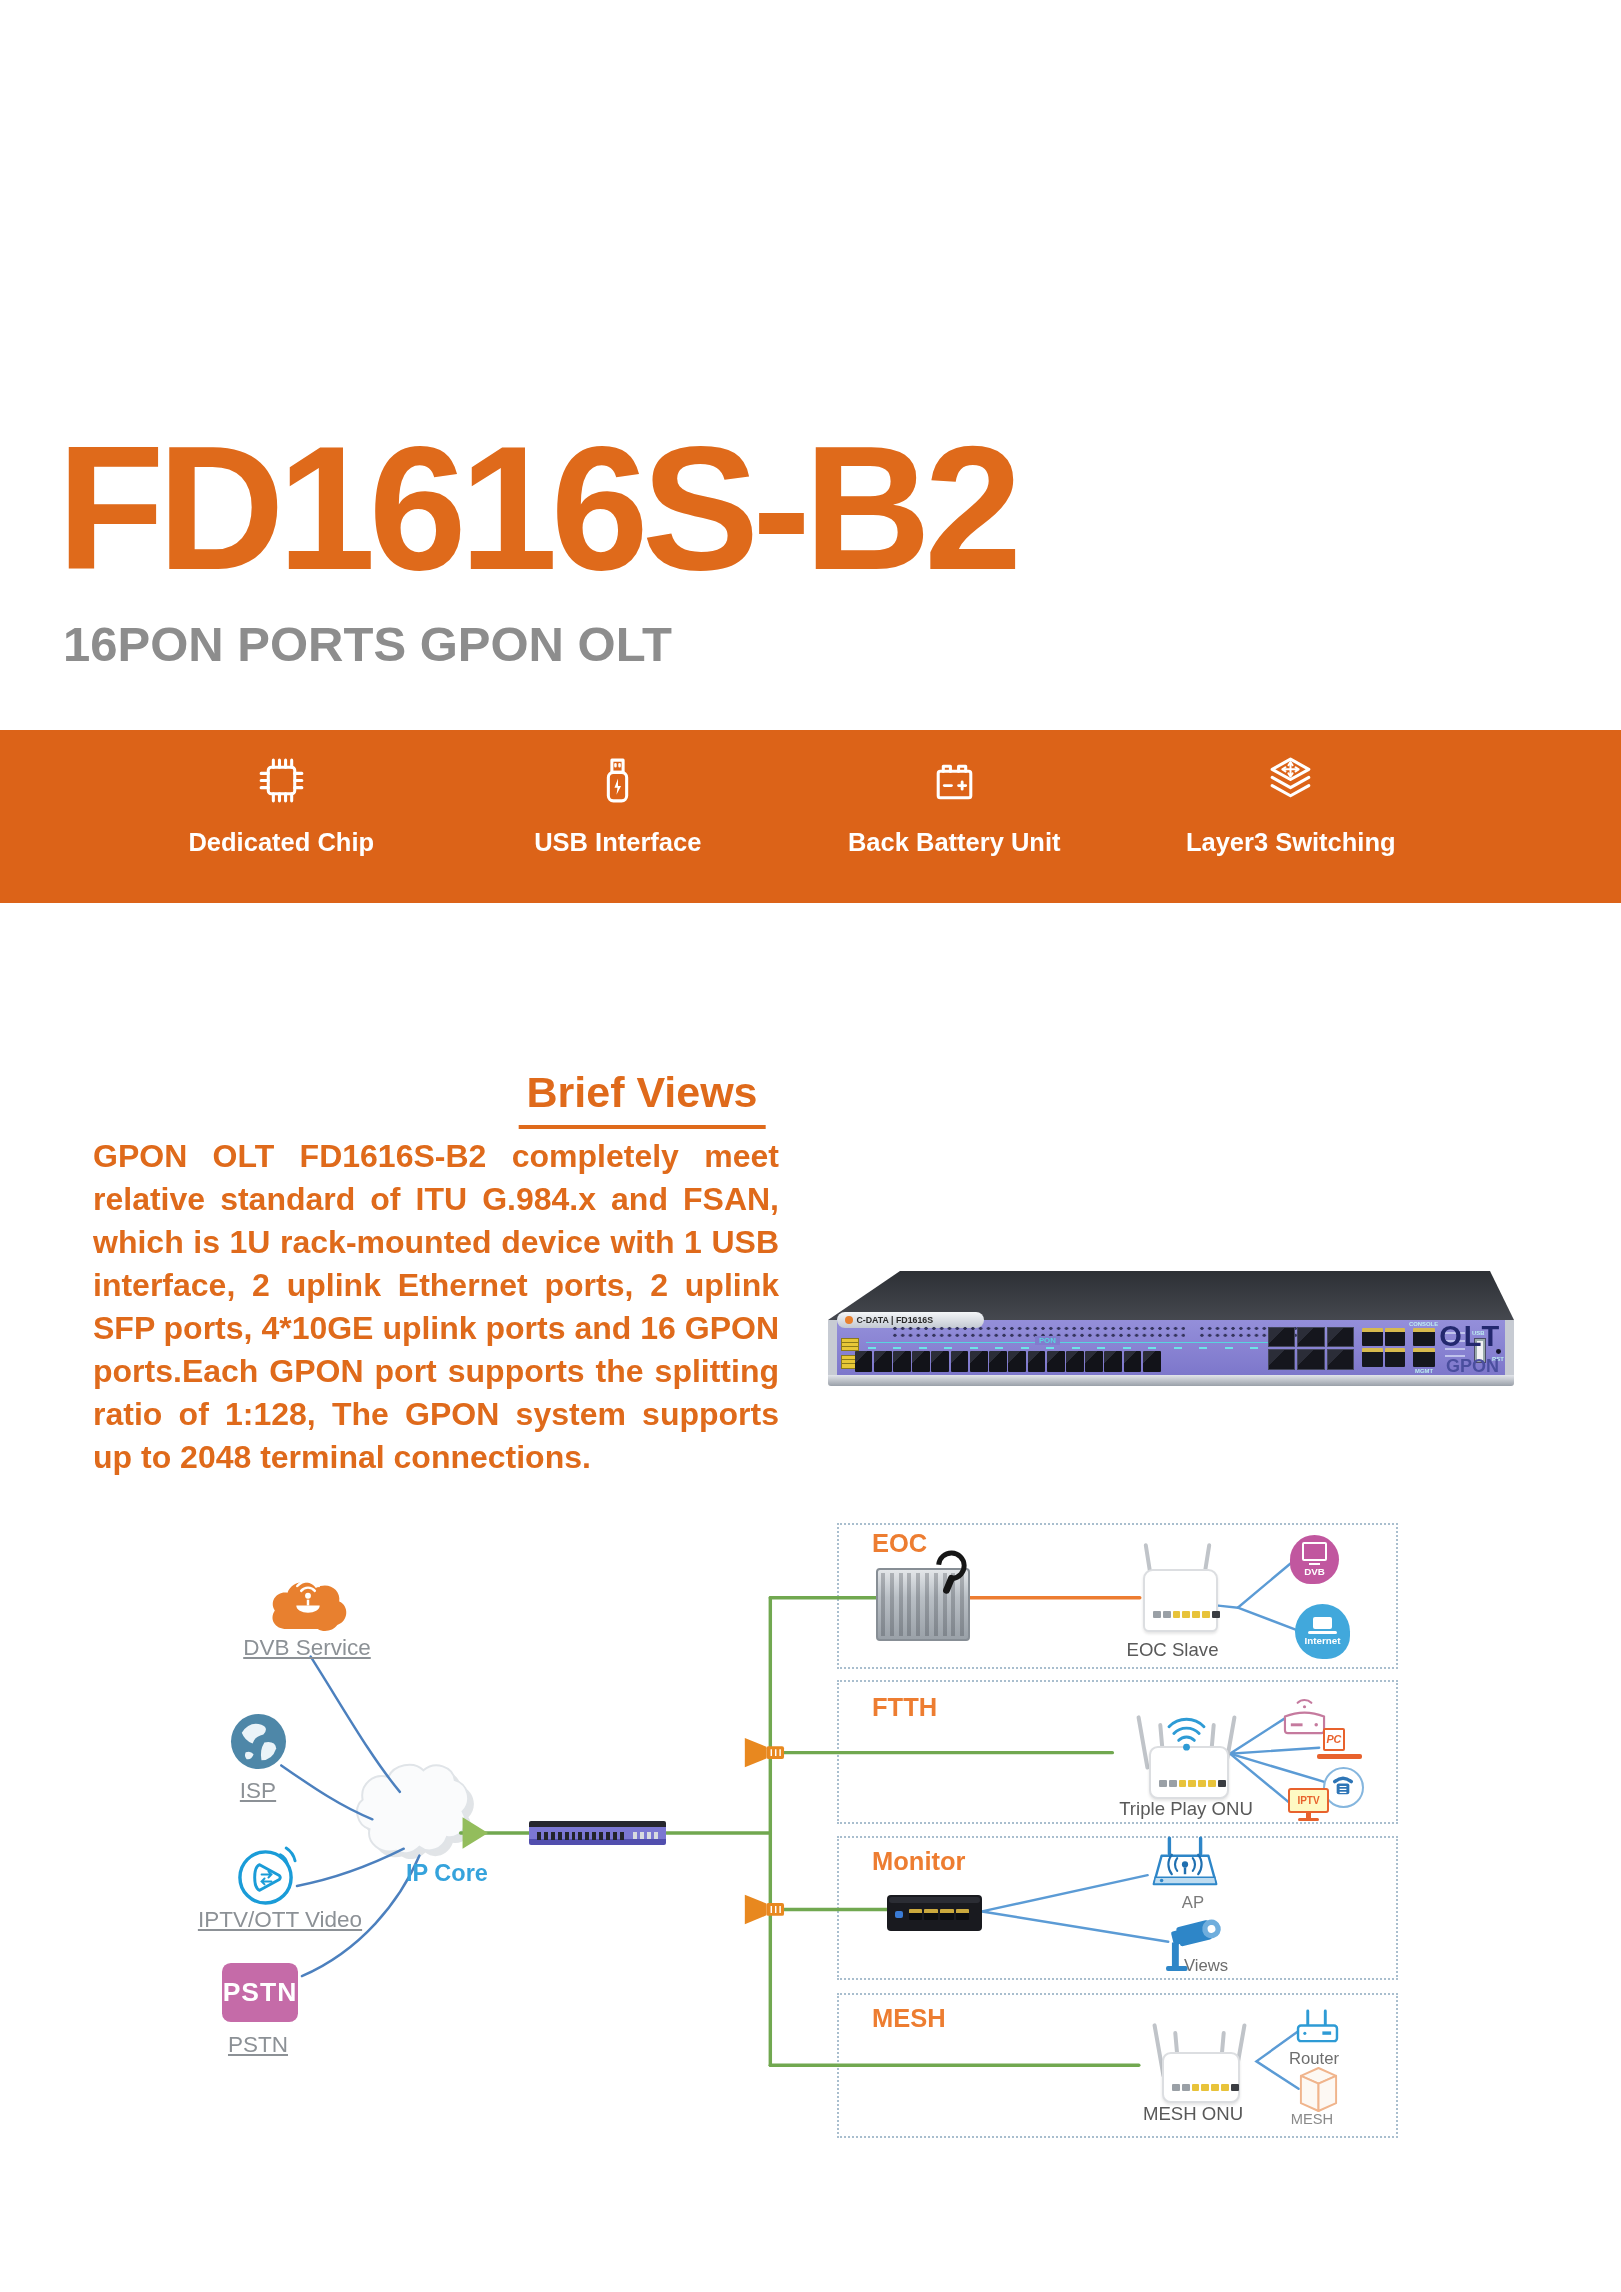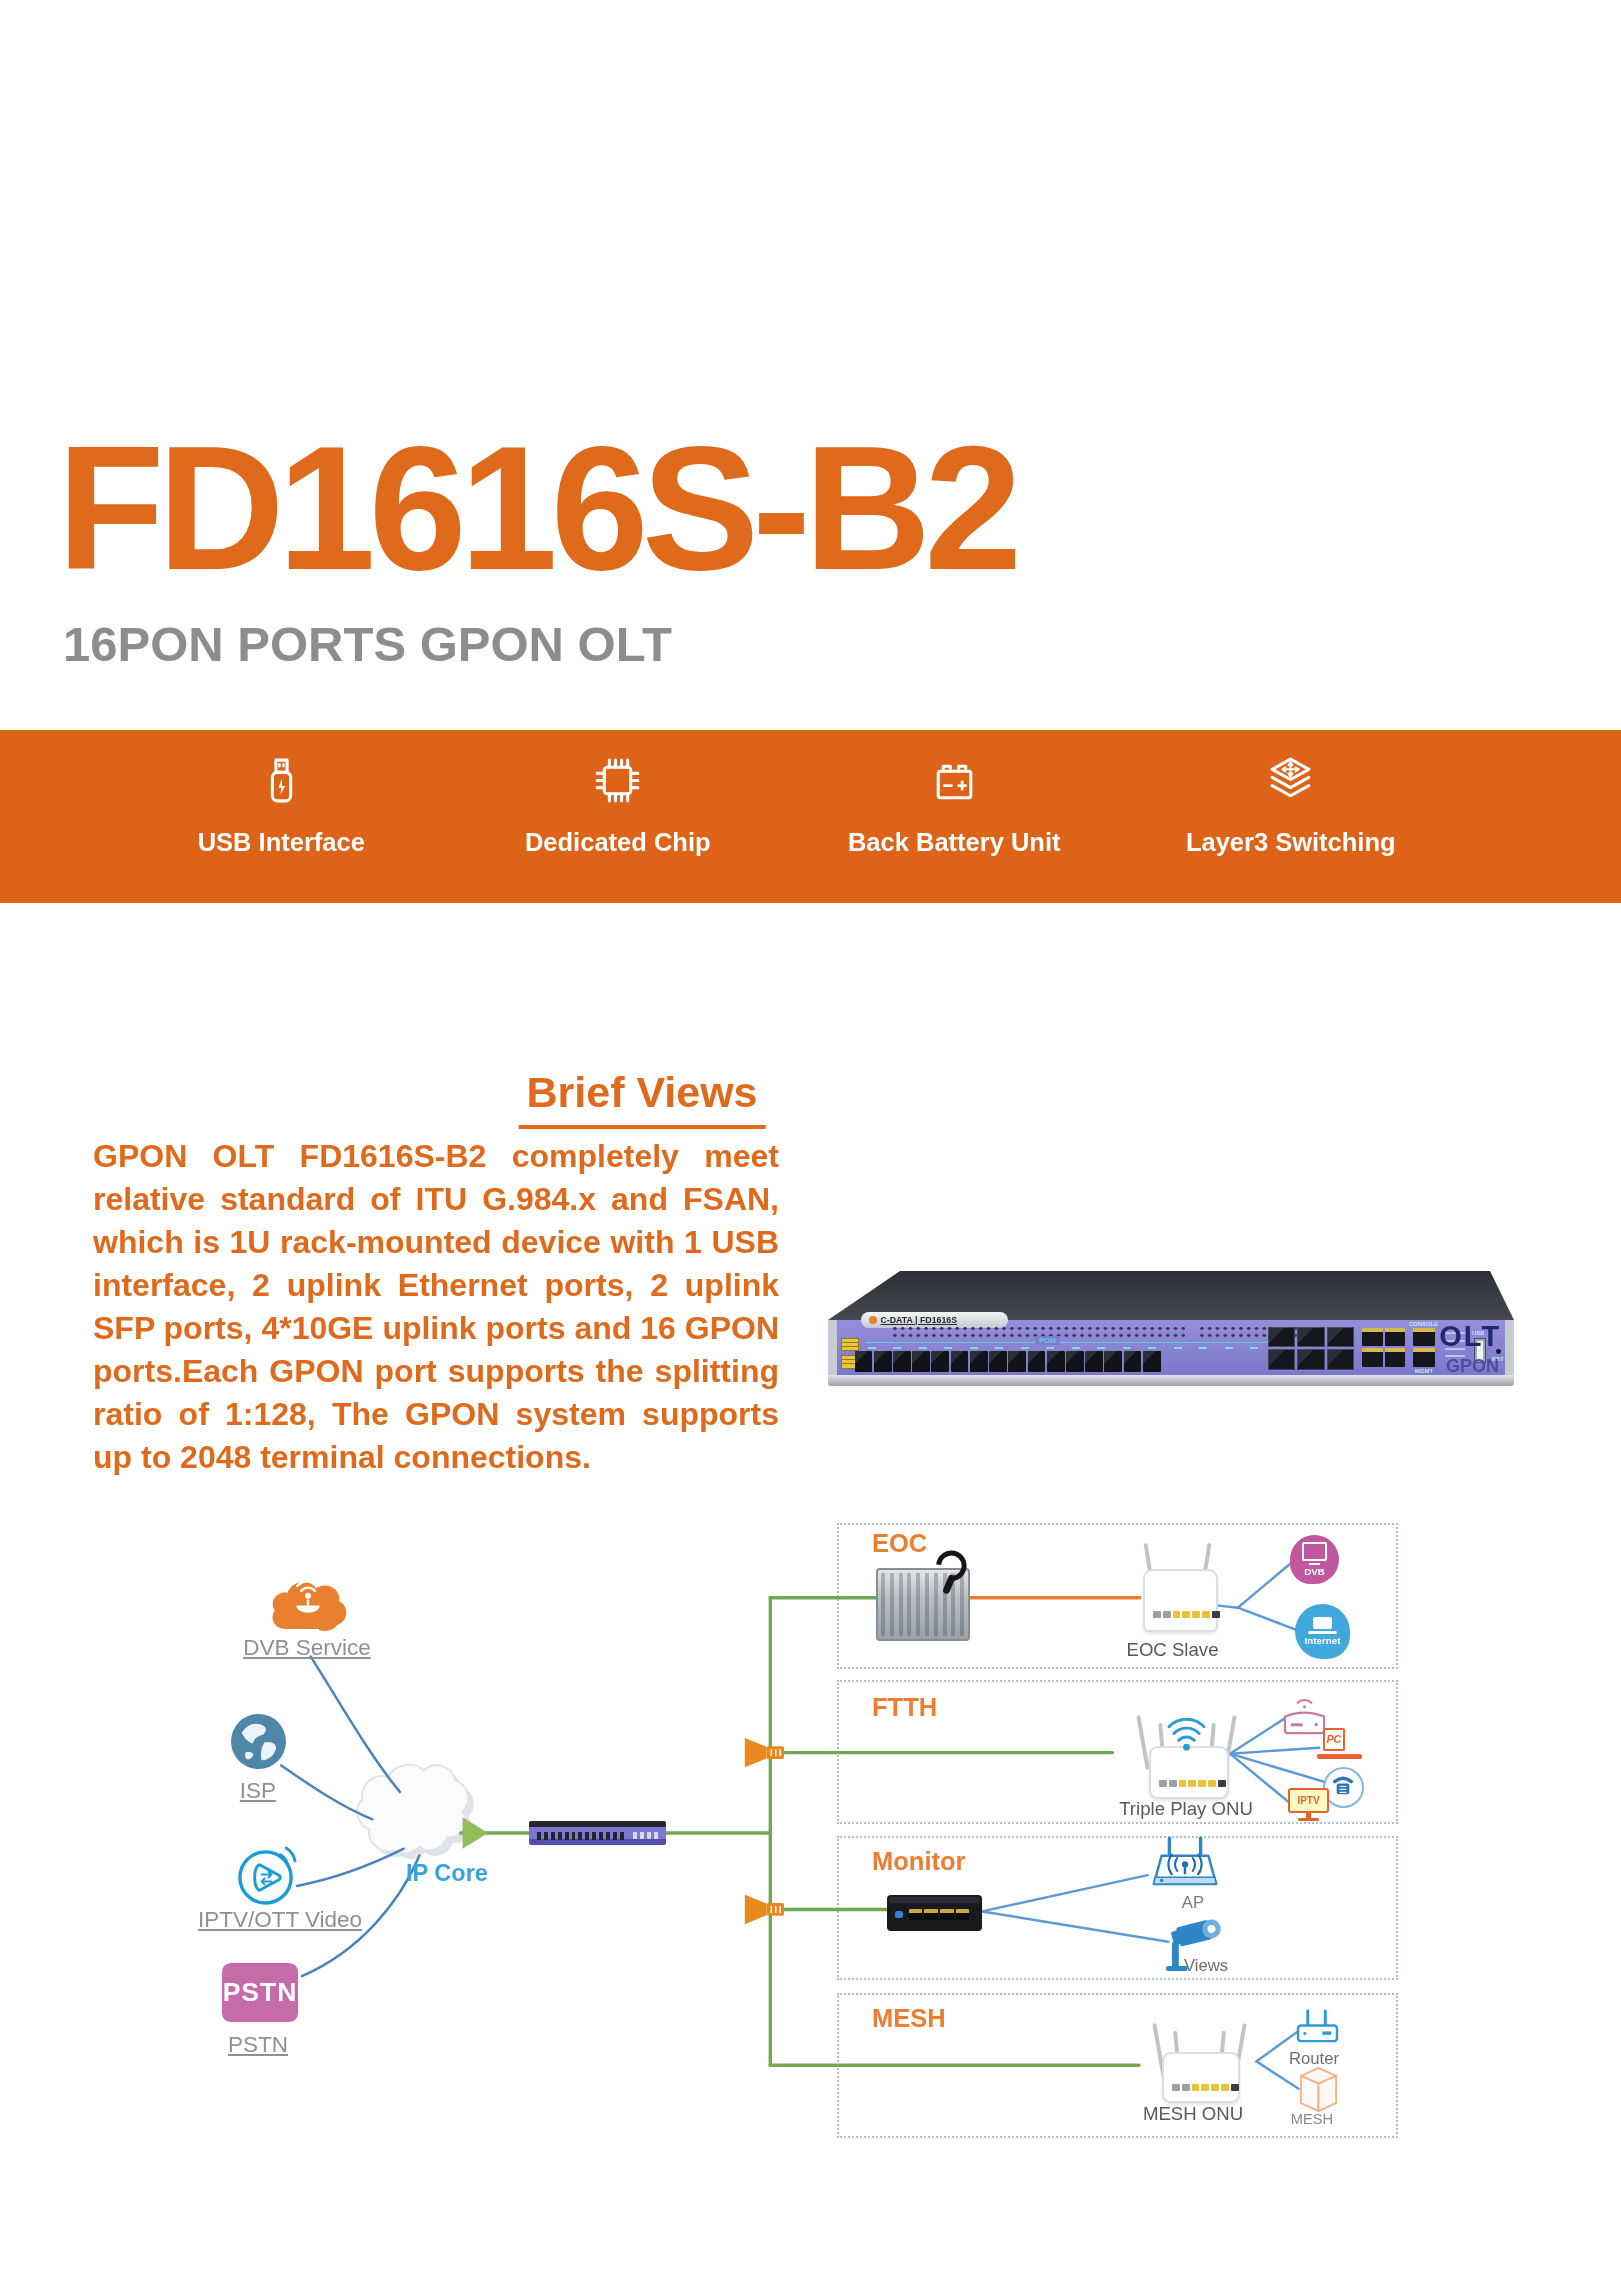--- a/index.html
+++ b/index.html
@@ -29,23 +29,23 @@
   
   .olt-photo{position:absolute;left:828px;top:1271px;width:686px;height:116px;}
   .olt-top{position:absolute;left:0;top:0;width:100%;height:49px;
         background:linear-gradient(180deg,#2d3035,#45484f);
         clip-path:polygon(10.5% 0,96.5% 0,100% 100%,0 100%);}
   .olt-face{position:absolute;left:0;top:49px;width:100%;height:55px;box-sizing:border-box;
         background:linear-gradient(180deg,#948fda,#7d77cb);
         border-left:9.8px solid #c7cbd3;border-right:9.8px solid #c7cbd3;}
   .olt-base{position:absolute;left:0;top:104px;width:100%;height:10.8px;
         background:linear-gradient(180deg,#e2e5ea,#9aa0a9);border-radius:0 0 2.9px 2.9px;}
-  .olt-logo{position:absolute;left:24px;top:-7.8px;width:147px;height:15.7px;border-radius:8.8px;
+  .olt-logo{position:absolute;left:0;top:-7.8px;width:147px;height:15.7px;border-radius:8.8px;
         background:linear-gradient(#f4f6f8,#c3c9d2);display:flex;align-items:center;gap:3.9px;
-        padding-left:7.8px;box-sizing:border-box;font-size:8.8px;font-weight:bold;color:#2a2a2a;text-decoration:underline;}
+        padding-left:7.8px;box-sizing:border-box;font-size:8.8px;font-weight:bold;color:#2a2a2a;}
   .olt-logo i{width:7.8px;height:7.8px;border-radius:50%;background:#E8802F;display:inline-block;}
   .warn{position:absolute;left:3.9px;width:15.7px;height:11.8px;background:#e7c737;border:1px solid #8a7a1a;
         background-image:linear-gradient(transparent 2.9px,#8a7a1a 2.9px,#8a7a1a 3.9px,transparent 3.9px,transparent 6.9px,#8a7a1a 6.9px,#8a7a1a 7.8px,transparent 7.8px);}
   .vents{position:absolute;top:4.9px;height:14.7px;
         background-image:radial-gradient(circle,#34345c 1.6px,transparent 1.8px);background-size:7.8px 6.9px;}
   .pon-line{position:absolute;left:29px;top:21.6px;width:412px;height:1.5px;background:#58d5de;}
   .pon-tag{position:absolute;left:198px;top:15.7px;font-size:7.8px;font-weight:bold;color:#58d5de;
         background:#827cce;padding:0 3.9px;line-height:9.8px;}
   .pon-nums{position:absolute;left:31px;top:26.5px;width:408px;height:2.5px;
         background:repeating-linear-gradient(90deg,#6fe3e8 0 7.8px,transparent 7.8px 25.5px);}
@@ -106,39 +106,39 @@
 
 <div class="page">
 
   <div class="title">FD1616S-B2</div>
   <div class="subtitle">16PON PORTS GPON OLT</div>
 
   <div class="banner">
     <div class="feature">
       <span>
         <svg viewBox="0 0 56 56">
-          <rect x="19" y="20" width="18" height="28" rx="5"></rect>
-          <rect x="22.5" y="8" width="11" height="12"></rect>
-          <path d="M26 12 v2 M30 12 v2" stroke-width="2.5"></path>
-          <path d="M28.5 26 L25 35 H28 L27 42 L31.5 33.5 H28.5 Z" stroke-width="2" fill="#fff" stroke="none"></path>
-        </svg>
-      </span>
-      <span class="flabel">USB Interface</span>
-    </div>
-    <div class="feature">
-      <span>
-        <svg viewBox="0 0 56 56">
           <rect x="15" y="15" width="26" height="26" rx="3"></rect>
           <path d="M20 15 V8 M26 15 V8 M32 15 V8 M38 15 V8"></path>
           <path d="M20 41 V48 M26 41 V48 M32 41 V48 M38 41 V48"></path>
           <path d="M15 21 H8 M15 28 H8 M15 35 H8"></path>
           <path d="M41 21 H48 M41 28 H48 M41 35 H48"></path>
         </svg>
       </span>
       <span class="flabel">Dedicated Chip</span>
+    </div>
+    <div class="feature">
+      <span>
+        <svg viewBox="0 0 56 56">
+          <rect x="19" y="20" width="18" height="28" rx="5"></rect>
+          <rect x="22.5" y="8" width="11" height="12"></rect>
+          <path d="M26 12 v2 M30 12 v2" stroke-width="2.5"></path>
+          <path d="M28.5 26 L25 35 H28 L27 42 L31.5 33.5 H28.5 Z" stroke-width="2" fill="#fff" stroke="none"></path>
+        </svg>
+      </span>
+      <span class="flabel">USB Interface</span>
     </div>
     <div class="feature">
       <span>
         <svg viewBox="0 0 56 56">
           <rect x="12" y="19" width="32" height="26" rx="2"></rect>
           <path d="M17 19 v-5 h7 v5 M32 19 v-5 h7 v5"></path>
           <path d="M18 33 h7" stroke-width="2.8"></path>
           <path d="M32 33 h7 M35.5 29.5 v7" stroke-width="2.8"></path>
         </svg>
       </span>

